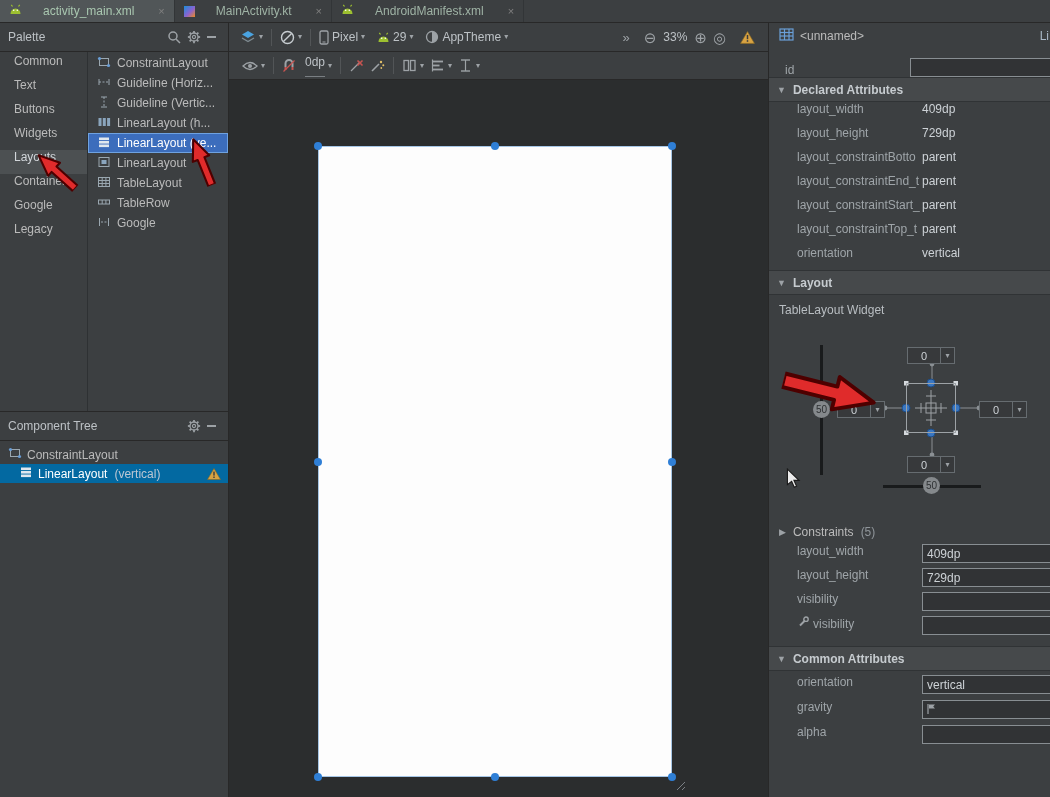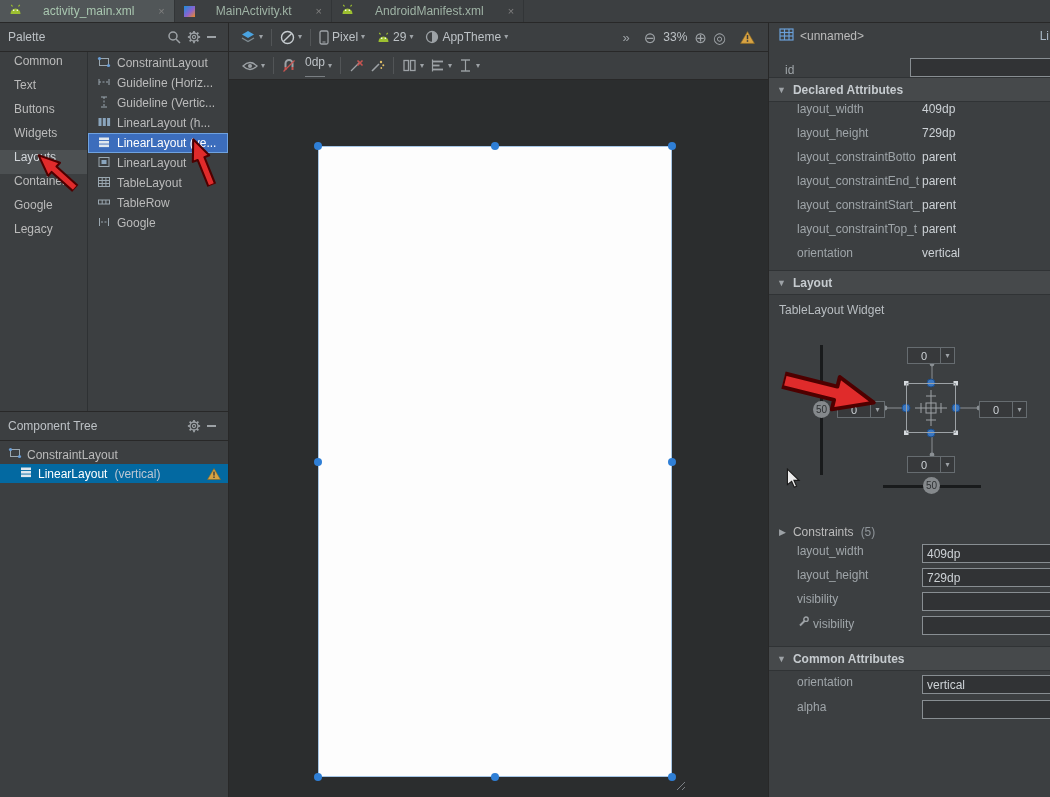--- a/index.html
+++ b/index.html
@@ -614,20 +614,30 @@
     <div class="sec-header" style="margin-top:6px">
       <span class="sec-tri">▼</span>
       <span>Common Attributes</span>
     </div>
 
     <div class="arow" style="height:25px;margin-top:4px">
       <span class="aname">orientation</span>
       <input class="attr-input" value="vertical" style="">
     </div>
     <div class="arow" style="height:25px">
+      <span class="aname">gravity</span>
+      <span class="inputwrap">
+        <input class="attr-input with-ico" value="" style="">
+        <span class="inner-ico"><svg width="11" height="12">
+              <line x1="2" y1="1" x2="2" y2="11" stroke="#9da2a6" stroke-width="1.2"></line>
+              <path d="M3 1.5 h6 l-1.8 2 1.8 2 H3z" fill="#9da2a6"></path>
+            </svg></span>
+      </span>
+    </div>
+    <div class="arow" style="height:25px">
       <span class="aname">alpha</span>
       <input class="attr-input" value="" style="">
     </div>
   </div>
 
   <svg class="annot" style="left:30px;top:158px;transform:rotate(-138deg)" width="52" height="26" viewBox="0 0 100 40">
     <polygon points="0,13 55,13 55,3 95,20 55,37 55,27 0,27" fill="#e02b2b" stroke="#4d0000" stroke-width="4" stroke-linejoin="round"></polygon>
   </svg>
   <svg class="annot" style="left:176px;top:148px;transform:rotate(-112deg)" width="52" height="26" viewBox="0 0 100 40">
     <polygon points="0,13 55,13 55,3 95,20 55,37 55,27 0,27" fill="#e02b2b" stroke="#4d0000" stroke-width="4" stroke-linejoin="round"></polygon>

